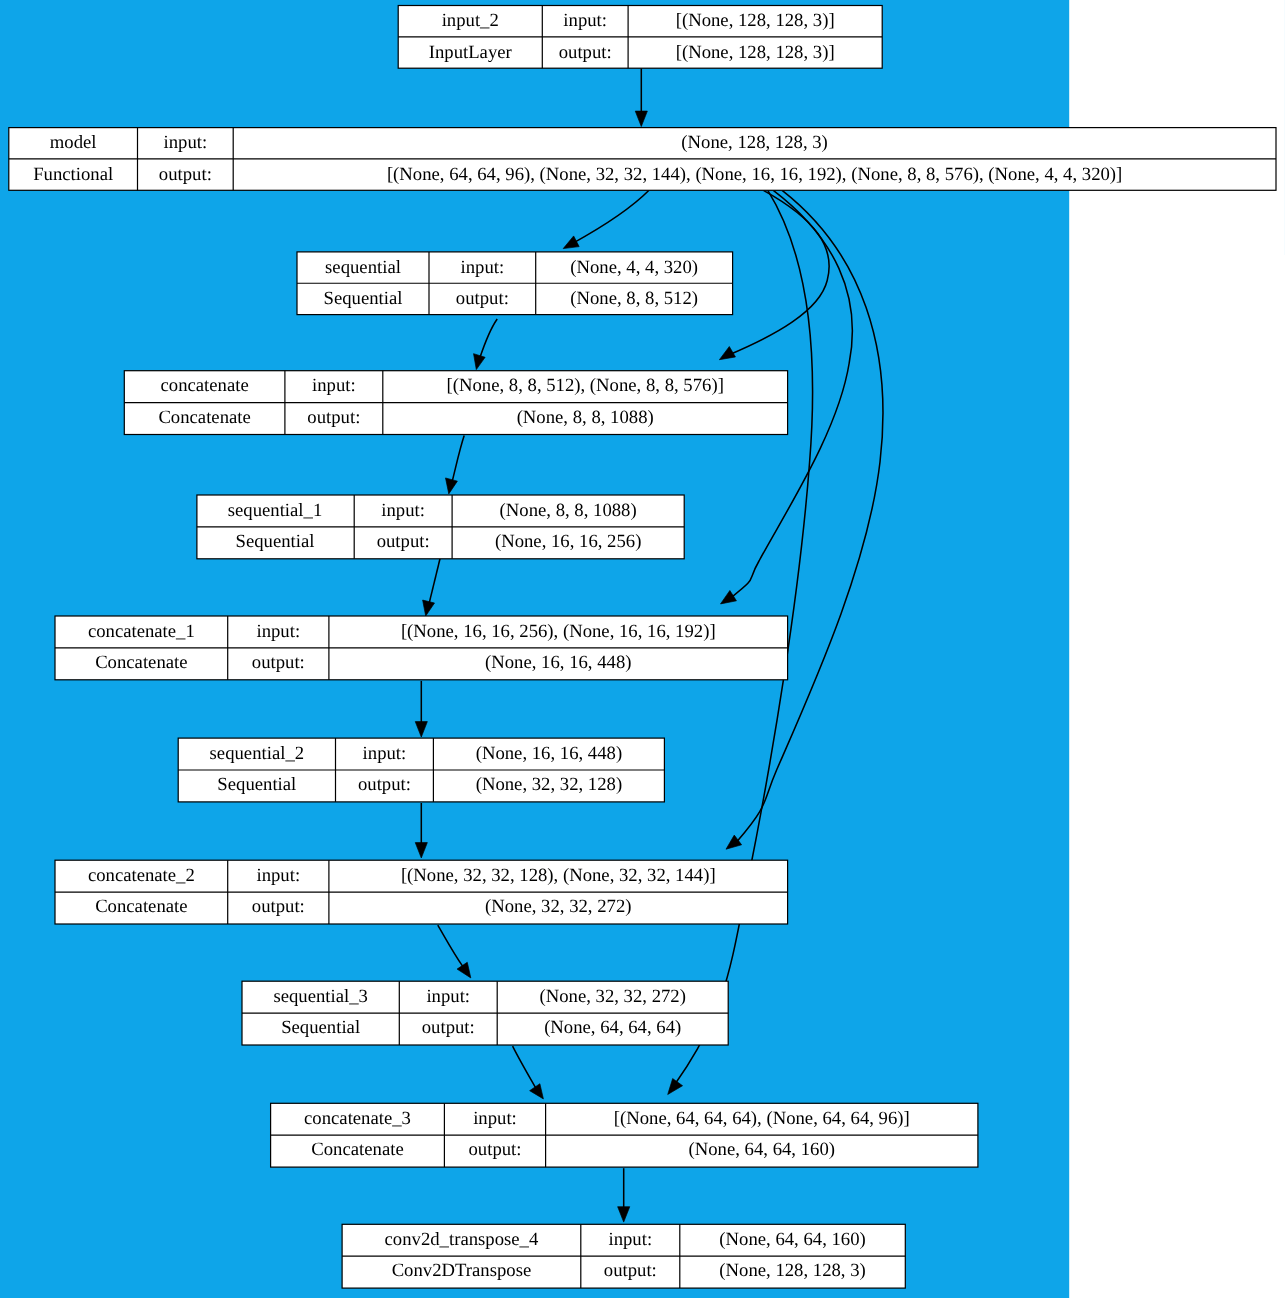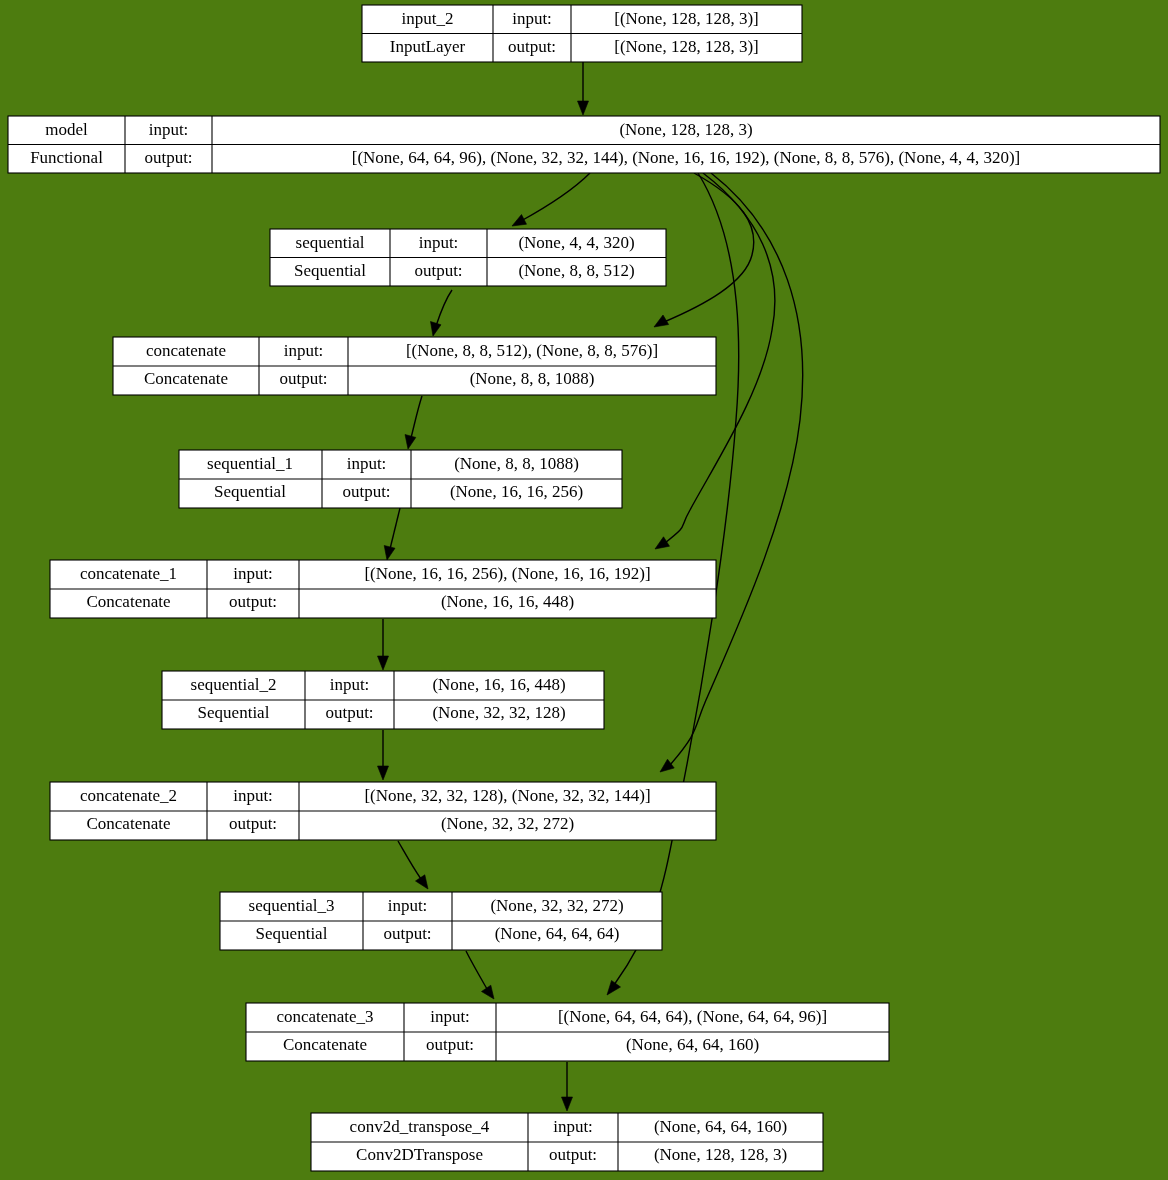--- a/index.html
+++ b/index.html
@@ -2,23 +2,23 @@
 <html><head>
 <meta charset="utf-8">
 <style>
   html, body {
     margin: 0;
     padding: 0;
     background: #ffffff;
   }
   #diagram-root {
     position: relative;
-    width: 1168px;
+    width: 972px;
     height: 1180px;
-    background: #4d7c0f;
+    background: #0ea5e9;
     font-family: "Liberation Serif", "DejaVu Serif", serif;
   }
   svg#graph {
     display: block;
     width: 1168px;
     height: 1180px;
   }
   .node-rect {
     fill: #ffffff;
     stroke: #000000;

